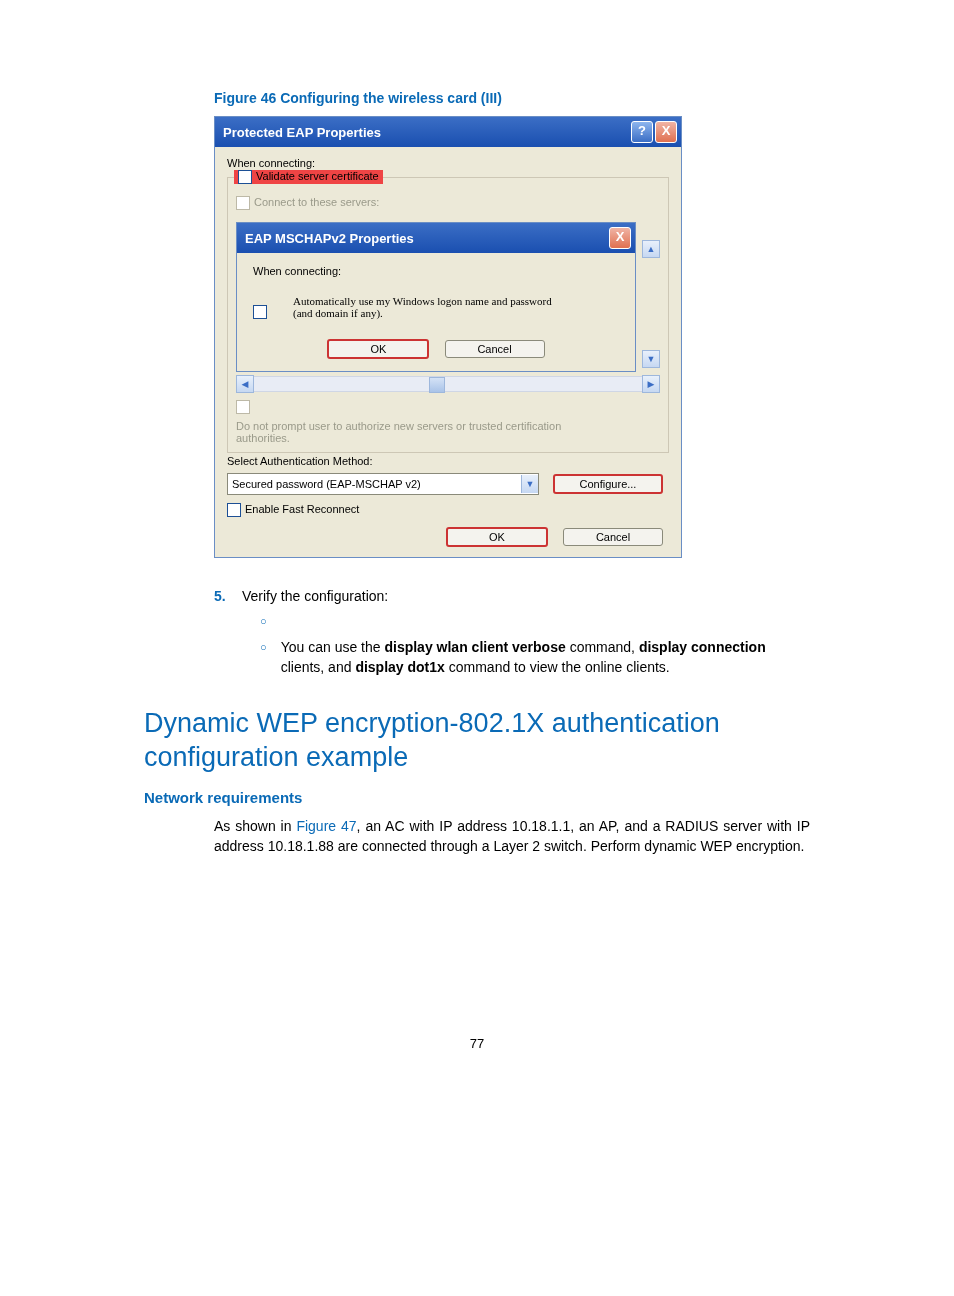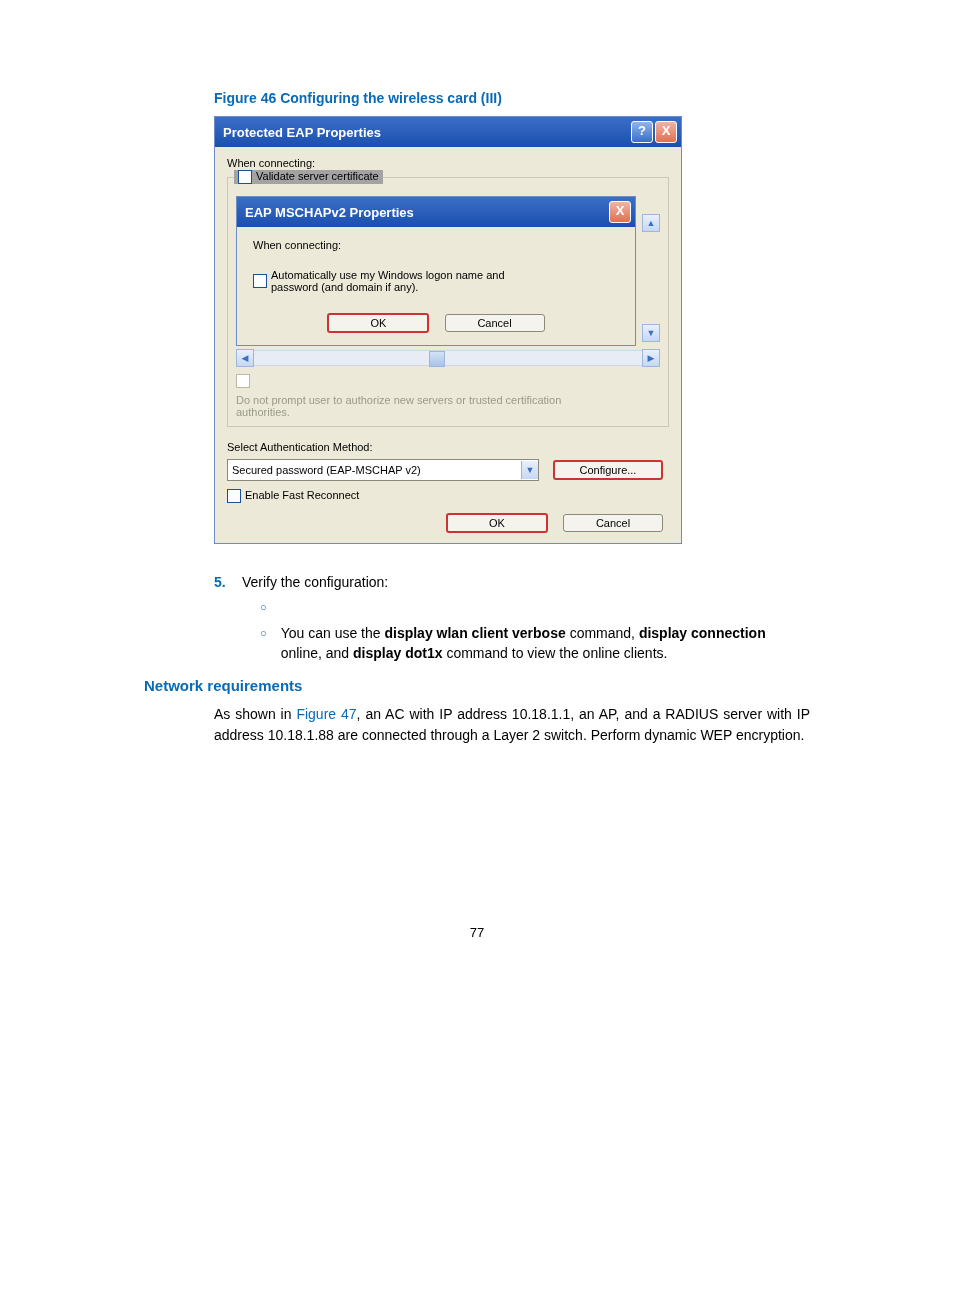--- a/index.html
+++ b/index.html
@@ -63,21 +63,21 @@
   .groupbox {
     border: 1px solid #cdc7b5;
     padding: 6px 8px 8px 8px;
     margin-top: 6px;
     position: relative;
   }
   .groupbox .legend {
     position: absolute;
     top: -8px;
     left: 6px;
-    background: #a3a3a3;
+    background: #ef4444;
     padding: 0 4px;
     font-size: 11px;
   }
   .chk {
     display: inline-block;
     width: 12px; height: 12px;
     border: 1px solid #1c4f95;
     background: #fff;
     vertical-align: middle;
     margin-right: 4px;
@@ -232,31 +232,34 @@
         <span class="tb-btn">X</span>
       </span>
     </div>
     <div class="dialog-body">
       <div>When connecting:</div>
 
       <div class="groupbox" style="margin-top:8px;">
         <span class="legend">
           <span class="chk"></span><span>Validate server certificate</span>
         </span>
+        <div style="margin-top:12px;">
+          <span class="chk" style="border-color:#bdb9a7;"></span><span class="disabled-text">Connect to these servers:</span>
+        </div>
 
         <div style="display:flex; gap:6px; margin-top:6px;">
           <div style="flex:1;">
             <div class="inner-dialog">
               <div class="inner-titlebar">
                 <span>EAP MSCHAPv2 Properties</span>
                 <span class="tb-btn">X</span>
               </div>
               <div class="inner-body">
                 <div>When connecting:</div>
-                <div style="display:flex; align-items:center; gap:0; margin-top:18px;">
+                <div style="display:flex; align-items:flex-end; gap:22px; margin-top:18px;font-family:Liberation Serif, serif;">
                   <span class="chk"></span>
                   <span style="max-width:270px;">Automatically use my Windows logon name and password (and domain if any).</span>
                 </div>
                 <div class="btn-row">
                   <span class="xp-btn highlight">OK</span>
                   <span class="xp-btn">Cancel</span>
                 </div>
               </div>
             </div>
           </div>
@@ -273,21 +276,21 @@
             </span>
           <span class="scroll-btn">▶</span>
         </div>
 
         <div style="display:flex; align-items:flex-start; gap:6px; margin-top:8px;flex-direction:column;">
           <span class="chk" style="border-color:#bdb9a7;"></span>
           <span class="disabled-text" style="max-width:360px;">Do not prompt user to authorize new servers or trusted certification authorities.</span>
         </div>
       </div>
 
-      <div style="margin-top:14px;">Select Authentication Method:</div>
+      <div style="margin-top:2px;">Select Authentication Method:</div>
       <div class="row-flex">
         <div class="dropdown">
           <span>Secured password (EAP-MSCHAP v2)</span>
           <span class="dd-btn">▼</span>
         </div>
         <span class="xp-btn highlight" style="min-width:78px;">Configure...</span>
       </div>
       <div style="margin-top:8px;">
         <span class="chk"></span><span>Enable Fast Reconnect</span>
       </div>
@@ -303,26 +306,27 @@
       <span class="step-num">5.</span>
       <span>Verify the configuration:</span>
     </div>
     <div class="sub-list">
       <div class="row">
         <span class="bullet">○</span>
       </div>
       <div class="row">
         <span class="bullet">○</span>
         <span>
-          <span>You can use the </span><span class="bold">display wlan client verbose</span><span> command, </span><span class="bold">display connection</span><span> online, and </span><span class="bold">display dot1x</span><span> command to view the online clients.</span>
+          <span>You can use the </span><span class="bold">display wlan client verbose</span><span> command, </span><span class="bold">display connection</span><span> clients, and </span><span class="bold">display dot1x</span><span> command to view the online clients.</span>
         </span>
       </div>
     </div>
   </div>
 
+  <div class="h2">Dynamic WEP encryption-802.1X authentication configuration example</div>
   <div class="h3">Network requirements</div>
   <div class="bodytext">
     <span>As shown in </span><span class="link">Figure 47</span><span>, an AC with IP address 10.18.1.1, an AP, and a RADIUS server with IP address 10.18.1.88 are connected through a Layer 2 switch. Perform dynamic WEP encryption.</span>
   </div>
 
   <div class="pagenum">77</div>
 
 </div>
 
 </body></html>

